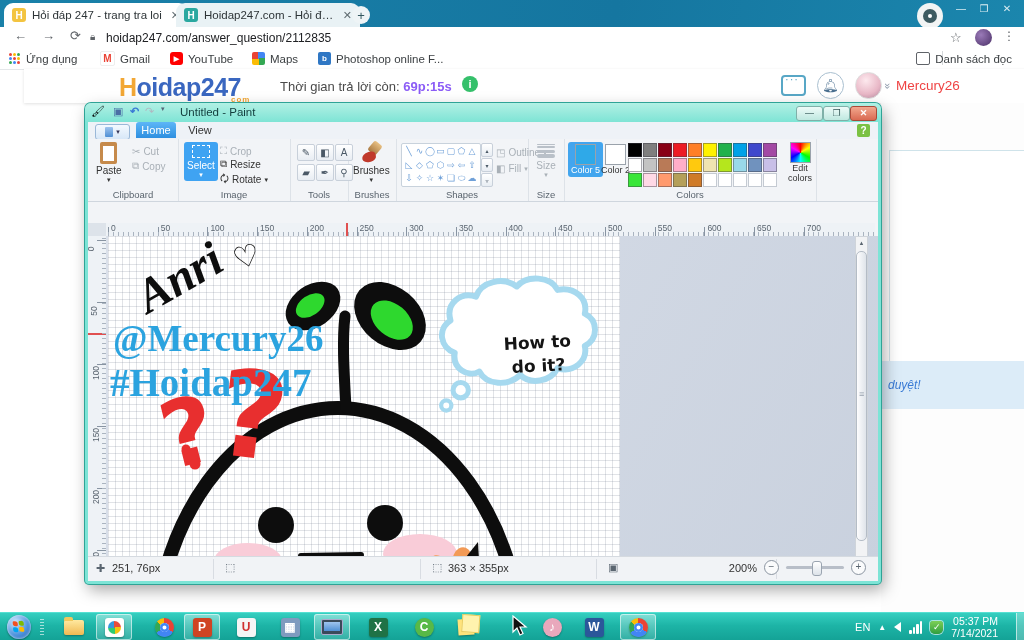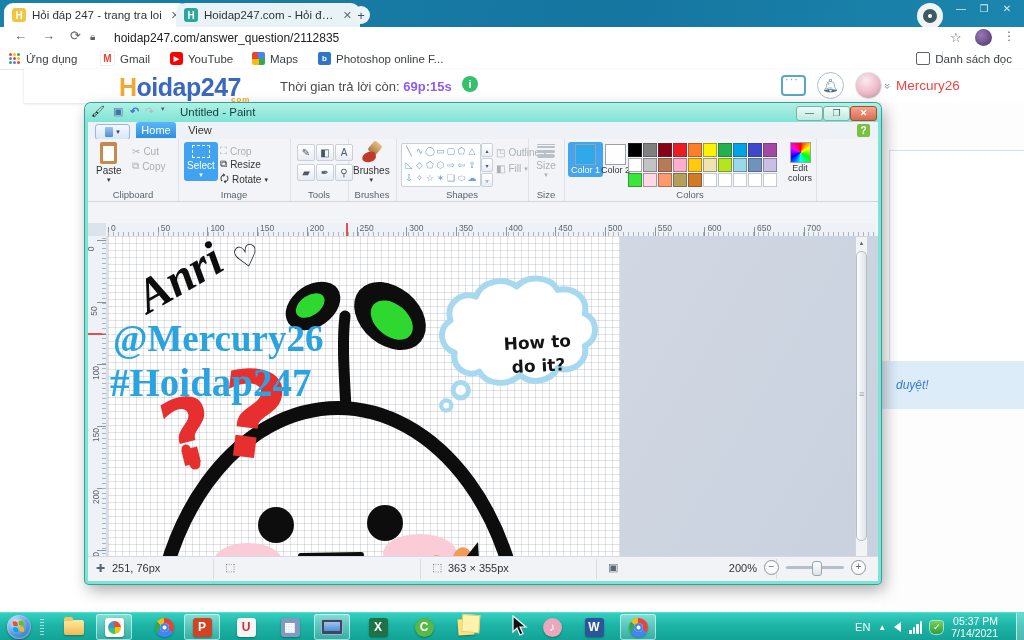--- a/index.html
+++ b/index.html
@@ -17,21 +17,21 @@
   #tab2{left:176px;width:168px;background:#e9f2f5;}
   #newtab{left:352px;top:6px;width:18px;height:18px;border-radius:50%;background:#eef4f6;color:#33575f;
     font-size:13px;display:flex;align-items:center;justify-content:center;}
   #rec-ext{left:917px;top:3px;width:26px;height:26px;border-radius:50%;background:#f2f4f4;display:flex;align-items:center;justify-content:center;}
   #rec-ext i{width:14px;height:14px;border-radius:50%;background:#3d5a60;display:block;position:relative;}
   #rec-ext i::after{content:"";position:absolute;left:5px;top:5px;width:4px;height:4px;border-radius:50%;background:#fff;}
   .winbtn{top:2px;height:13px;width:18px;color:#d9ecf1;font-size:10px;line-height:13px;text-align:center;}
   
   #toolbar{left:0;top:27px;width:1024px;height:21px;background:#fff;}
   .navic{top:1px;font-size:13px;color:#5f6368;}
-  #urltext{left:106px;top:4px;font-size:12px;color:#202124;margin-left:8px;}
+  #urltext{left:106px;top:4px;font-size:12px;color:#202124;}
   #lock{left:90px;top:4px;font-size:10px;color:#5f6368;}
   #star{left:950px;top:3px;font-size:13px;color:#5f6368;}
   #avatar-br{left:975px;top:2px;width:17px;height:17px;border-radius:50%;background:radial-gradient(circle at 35% 35%,#9a7ab8,#4a2f66);}
   #menu3{left:1003px;top:2px;font-size:12px;color:#5f6368;letter-spacing:0;}
   
   #bmbar{left:0;top:48px;width:1024px;height:21px;background:#fff;border-bottom:1px solid #e4e7e9;}
   .bm-item{position:absolute;top:2px;height:17px;display:flex;align-items:center;font-size:11.5px;color:#3c4043;}
   .bm-ic{width:13px;height:13px;margin-right:5px;border-radius:2px;display:flex;align-items:center;justify-content:center;font-size:9px;color:#fff;font-weight:bold;flex:0 0 auto;}
   .grid9{display:grid;grid-template-columns:repeat(3,3px);grid-template-rows:repeat(3,3px);gap:1px;width:auto;height:auto;}
   .grid9 b{width:3px;height:3px;border-radius:50%;}
@@ -52,21 +52,21 @@
   #hdr-chat{left:757px;top:6px;width:21px;height:17px;border:2px solid #58a7c6;border-radius:4px;position:absolute;}
   #hdr-chat::after{content:"···";position:absolute;left:2px;top:-4px;color:#58a7c6;font-size:11px;letter-spacing:1px;}
   #hdr-bell{left:793px;top:3px;width:25px;height:25px;border:1px solid #a9bfd0;border-radius:50%;display:flex;align-items:center;justify-content:center;color:#4a6f8f;font-size:13px;}
   #hdr-avatar{left:831px;top:3px;width:25px;height:25px;border-radius:50%;background:radial-gradient(circle at 40% 30%,#fde9ee,#e8b7c6 60%,#b38aa0);border:1px solid #ddd;}
   #hdr-chev{left:861px;top:11px;font-size:11px;color:#8a97a8;transform:rotate(90deg);}
   #hdr-user{left:872px;top:9px;font-size:13.5px;color:#ef4444;}
   
   #page-right{left:881px;top:103px;width:143px;height:509px;background:#fdfdfd;}
   #page-card{left:8px;top:47px;width:135px;height:210px;background:#fff;border:1px solid #cfe3ea;border-bottom:none;position:absolute;}
   #page-note{left:0px;top:258px;width:143px;height:48px;background:#dcecf8;position:absolute;
-    font-size:12px;font-style:italic;color:#3a7bd5;display:flex;align-items:center;padding-left:15px;box-sizing:border-box;}
+    font-size:12px;font-style:italic;color:#3a7bd5;display:flex;align-items:center;padding-left:7px;box-sizing:border-box;}
   
   #paint{left:85px;top:103px;width:796px;height:481px;background:#7de4d6;border-radius:6px 6px 4px 4px;
     box-shadow:0 0 0 1px #2fa396,3px 6px 16px rgba(0,0,0,.35);}
   #pt-title{left:0;top:0;width:100%;height:19px;background:linear-gradient(#b2f0e4,#7ee4d5);border-radius:6px 6px 0 0;position:absolute;}
   #pt-title .qat{position:absolute;top:2px;font-size:11px;}
   #pt-name{left:95px;top:3px;font-size:11.5px;color:#123d3d;position:absolute;}
   .pt-winbtn{position:absolute;top:3px;width:25px;height:13px;border-radius:3px;border:1px solid #7fb0a8;
     background:linear-gradient(#eefbf8,#bfe8e0);color:#355;font-size:9px;line-height:12px;text-align:center;}
   #pt-close{background:linear-gradient(#f2a88e,#d96a52);border-color:#a84a38;color:#fff;font-weight:bold;}
   #pt-body{left:3px;top:19px;width:790px;height:459px;background:#f2f4f7;position:absolute;overflow:hidden;}
@@ -388,21 +388,21 @@
             </span>
             <span>Size</span>
               <span class="dd">▾</span>
           </div>
           <div class="grp-label">Size</div>
         </div>
 
         <div class="grp" style="left:476px;width:252px;">
           <div class="bigbtn" style="left:4px;background:#42a5ee;border-radius:3px;padding:2px 3px;color:#fff;font-size:9px;">
             <span class="swatch" id="sw1" style="background: rgb(47, 169, 232);"></span>
-            <span>Color 1</span>
+            <span>Color 5</span>
           </div>
           <div class="bigbtn" style="left:34px;padding:2px 3px;font-size:9px;">
             <span class="swatch" id="sw2" style="background: rgb(255, 255, 255);"></span>
             <span>Color 2</span>
           </div>
           <div id="palette" style="position:absolute;left:64px;top:4px;display:grid;grid-template-columns:repeat(10,13.5px);grid-auto-rows:13.5px;gap:1.5px;">
               <span class="palcell" style="background: rgb(0, 0, 0);"></span>
               <span class="palcell" style="background: rgb(127, 127, 127);"></span>
               <span class="palcell" style="background: rgb(136, 0, 21);"></span>
               <span class="palcell" style="background: rgb(237, 28, 36);"></span>

